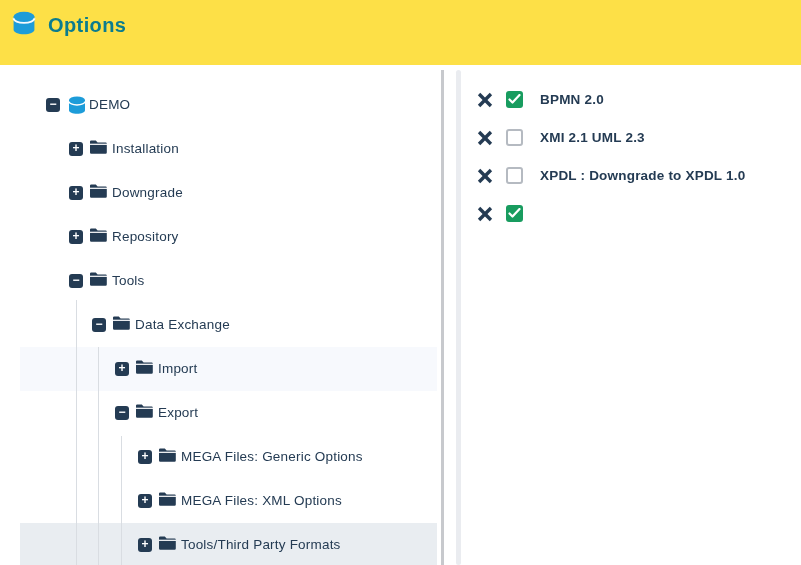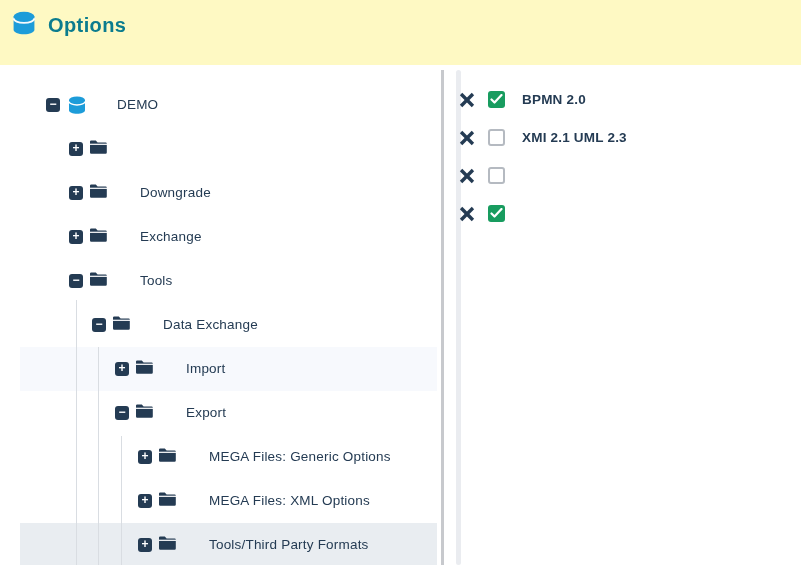--- a/index.html
+++ b/index.html
@@ -2,21 +2,21 @@
 <html><head>
 <meta charset="utf-8">
 <style>
   html,body{margin:0;padding:0;background:#fff;}
   #app{
     position:relative;width:801px;height:565px;overflow:hidden;
     font-family:"Liberation Sans","DejaVu Sans",sans-serif;
     background:#ffffff;
   }
   
-  .header{position:absolute;left:0;top:0;width:801px;height:65px;background:#fef9c3;}
+  .header{position:absolute;left:0;top:0;width:801px;height:65px;background:#fde047;}
   .header .db-icon{position:absolute;left:11px;top:10px;}
   .header .title{
     position:absolute;left:48px;top:12px;height:26px;line-height:26px;
     font-size:20px;font-weight:700;color:#0b7c8e;letter-spacing:.4px;
   }
   
   .vline1{position:absolute;left:441px;top:70px;width:3px;height:495px;background:#c7c9cd;}
   .vline2{position:absolute;left:456px;top:70px;width:5px;height:495px;background:#eaecf0;border-radius:3px;}
   
   .tree{position:absolute;left:0;top:0;width:441px;height:565px;}
@@ -25,24 +25,24 @@
   .tree-row.hl-selected{background:#e9edf1;}
   .guide{position:absolute;width:1px;background:#d9dde2;z-index:2;}
   .expander{
     position:absolute;top:15px;width:14px;height:14px;border-radius:3px;
     background:#243b53;color:#fff;text-align:center;line-height:13px;
     font-size:12px;font-weight:700;z-index:3;cursor:pointer;
   }
   .node-icon{position:absolute;top:13px;z-index:3;}
   .node-label{
     position:absolute;top:0;height:44px;line-height:44px;z-index:3;
-    font-size:13.5px;font-weight:500;color:#243b53;letter-spacing:.2px;white-space:nowrap;margin-left:28px;
-  }
-  
-  .opts{position:absolute;left:452px;top:0;width:331px;height:428px;}
+    font-size:13.5px;font-weight:500;color:#243b53;letter-spacing:.2px;white-space:nowrap;
+  }
+  
+  .opts{position:absolute;left:470px;top:0;width:331px;height:428px;}
   .opt-row{position:absolute;left:0;width:330px;height:28px;}
   .x-btn{position:absolute;left:7px;top:6px;width:16px;height:16px;cursor:pointer;}
   .cbox{
     position:absolute;left:36px;top:5px;width:17px;height:17px;border-radius:3px;
     box-sizing:border-box;cursor:pointer;
   }
   .cbox.checked{background:#189c5f;}
   .cbox.unchecked{background:#fff;border:2px solid #b5bac1;}
   .cbox svg{position:absolute;left:2px;top:3px;}
   .opt-label{
@@ -79,36 +79,37 @@
             <path d="M2,6.4 c0,2 3.6,3.5 8,3.5 s8,-1.5 8,-3.5" fill="none" stroke="#ffffff" stroke-width="1.5"></path>
           </svg></span>
         <span class="node-label" style="left: 69px;">DEMO</span>
       </div>
       <div class="tree-row" style="top: 127px;">
         <div class="expander" style="left: 49px;">+</div>
         <span class="node-icon" style="left: 70px;"><svg width="17" height="14" viewBox="0 0 17 14">
             <path fill="#243b53" d="M1.2,0.4 h4.6 l1.8,2 h8 q1.2,0 1.2,1.2 v9 q0,1.2 -1.2,1.2 h-14.4 q-1.2,0 -1.2,-1.2 v-11 q0,-1.2 1.2,-1.2 z"></path>
             <rect x="0" y="3.7" width="17" height="1.2" fill="#ffffff"></rect>
           </svg></span>
+        <span class="node-label" style="left: 92px;">Installation</span>
       </div>
       <div class="tree-row" style="top: 171px;">
         <div class="expander" style="left: 49px;">+</div>
         <span class="node-icon" style="left: 70px;"><svg width="17" height="14" viewBox="0 0 17 14">
             <path fill="#243b53" d="M1.2,0.4 h4.6 l1.8,2 h8 q1.2,0 1.2,1.2 v9 q0,1.2 -1.2,1.2 h-14.4 q-1.2,0 -1.2,-1.2 v-11 q0,-1.2 1.2,-1.2 z"></path>
             <rect x="0" y="3.7" width="17" height="1.2" fill="#ffffff"></rect>
           </svg></span>
         <span class="node-label" style="left: 92px;">Downgrade</span>
       </div>
       <div class="tree-row" style="top: 215px;">
         <div class="expander" style="left: 49px;">+</div>
         <span class="node-icon" style="left: 70px;"><svg width="17" height="14" viewBox="0 0 17 14">
             <path fill="#243b53" d="M1.2,0.4 h4.6 l1.8,2 h8 q1.2,0 1.2,1.2 v9 q0,1.2 -1.2,1.2 h-14.4 q-1.2,0 -1.2,-1.2 v-11 q0,-1.2 1.2,-1.2 z"></path>
             <rect x="0" y="3.7" width="17" height="1.2" fill="#ffffff"></rect>
           </svg></span>
-        <span class="node-label" style="left: 92px;">Exchange</span>
+        <span class="node-label" style="left: 92px;">Repository</span>
       </div>
       <div class="tree-row" style="top: 259px;">
         <div class="expander" style="left: 49px;">−</div>
         <span class="node-icon" style="left: 70px;"><svg width="17" height="14" viewBox="0 0 17 14">
             <path fill="#243b53" d="M1.2,0.4 h4.6 l1.8,2 h8 q1.2,0 1.2,1.2 v9 q0,1.2 -1.2,1.2 h-14.4 q-1.2,0 -1.2,-1.2 v-11 q0,-1.2 1.2,-1.2 z"></path>
             <rect x="0" y="3.7" width="17" height="1.2" fill="#ffffff"></rect>
           </svg></span>
         <span class="node-label" style="left: 92px;">Tools</span>
       </div>
       <div class="tree-row" style="top: 303px;">
@@ -193,20 +194,21 @@
         <span class="opt-label">XMI 2.1 UML 2.3</span>
       </div>
       <div class="opt-row" style="top: 162px;">
         <span class="x-btn"><svg width="16" height="16" viewBox="0 0 16 16">
             <g fill="#243b53">
               <rect x="-0.4" y="6.3" width="16.8" height="3.4" transform="rotate(45 8 8)"></rect>
               <rect x="-0.4" y="6.3" width="16.8" height="3.4" transform="rotate(-45 8 8)"></rect>
             </g>
           </svg></span>
         <span class="cbox unchecked"></span>
+        <span class="opt-label">XPDL : Downgrade to XPDL 1.0</span>
       </div>
       <div class="opt-row" style="top: 200px;">
         <span class="x-btn"><svg width="16" height="16" viewBox="0 0 16 16">
             <g fill="#243b53">
               <rect x="-0.4" y="6.3" width="16.8" height="3.4" transform="rotate(45 8 8)"></rect>
               <rect x="-0.4" y="6.3" width="16.8" height="3.4" transform="rotate(-45 8 8)"></rect>
             </g>
           </svg></span>
         <span class="cbox checked">
           <svg width="13" height="11" viewBox="0 0 13 11">

